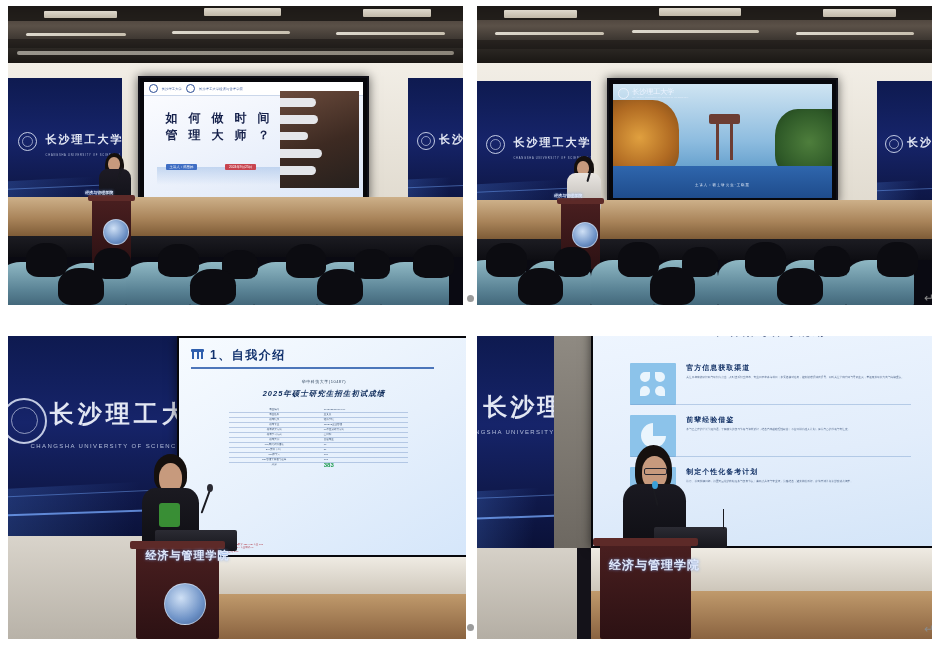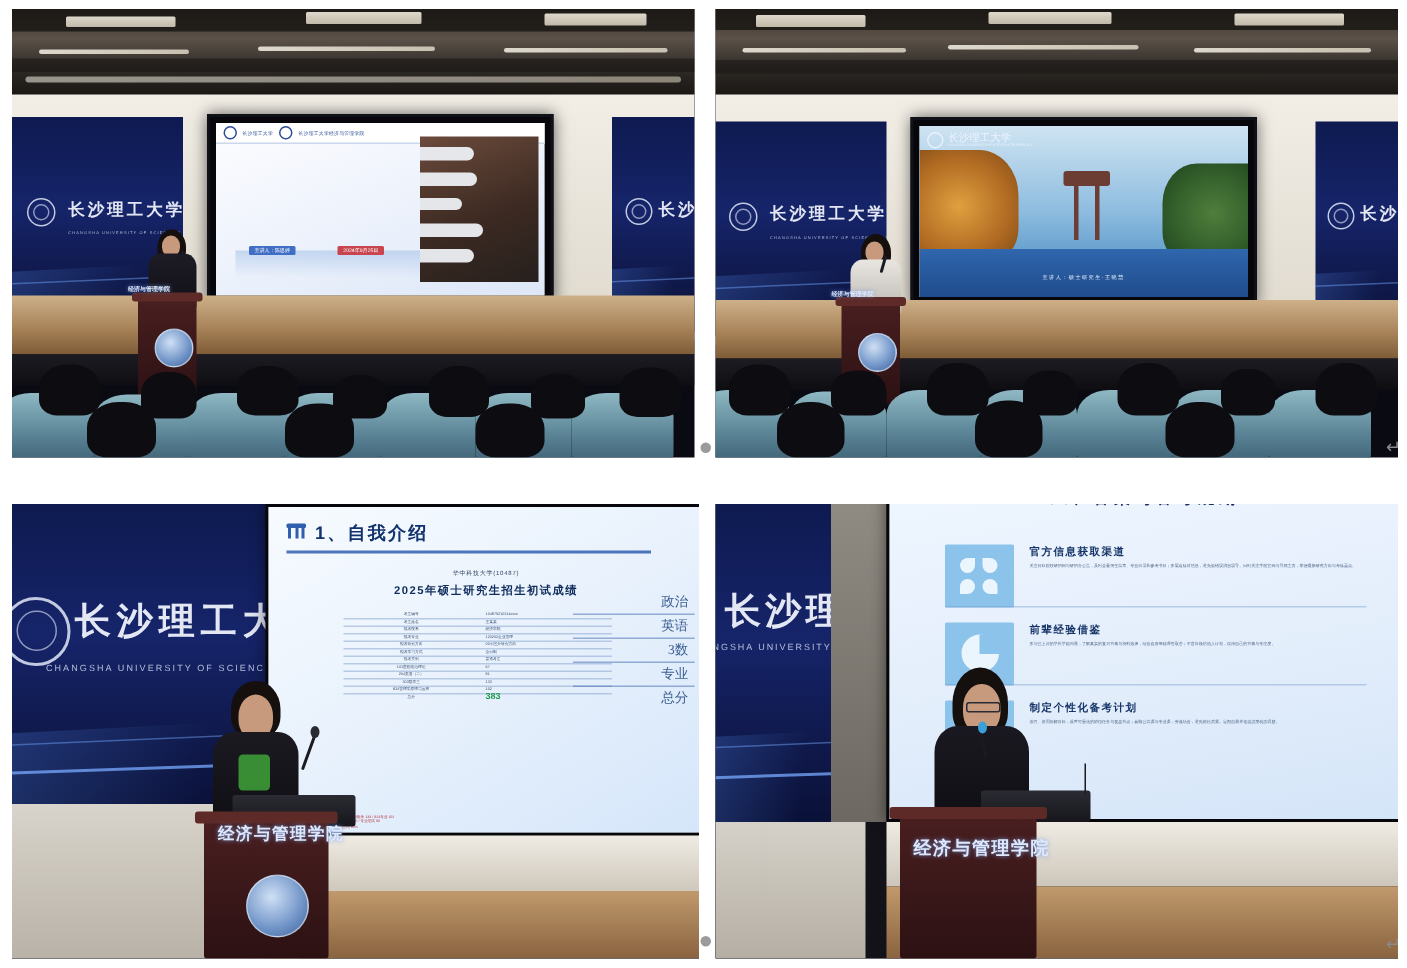--- a/index.html
+++ b/index.html
@@ -130,21 +130,21 @@
   .s3-icon{width:13px;height:12px;position:relative;flex:none;}
   .s3-icon i{position:absolute;bottom:2px;width:2px;height:8px;background:#2f5fae;}
   .s3-icon i:nth-child(1){left:1px;} .s3-icon i:nth-child(2){left:5.5px;}
   .s3-icon i:nth-child(3){left:10px;}
   .s3-icon:after{content:"";position:absolute;left:0;top:0;width:13px;height:2.5px;
     background:#2f5fae;border-radius:1px;}
   .s3-title{color:#12326e;font-weight:700;letter-spacing:1.5px;white-space:nowrap;}
   .s3-rule{position:absolute;left:4%;top:13.5%;width:84%;height:1.4px;background:#2f5fae;opacity:.85;}
   .s3-sub1{position:absolute;left:0;top:19%;width:100%;text-align:center;color:#31465f;letter-spacing:.5px;}
   .s3-sub2{position:absolute;left:0;top:23.5%;width:100%;text-align:center;color:#102d5c;
-    font-weight:700;letter-spacing:1px;}
+    font-weight:700;letter-spacing:1px;font-style:italic;}
   .s3-table{position:absolute;left:17%;top:32%;width:62%;}
   .s3-row{display:flex;border-bottom:.5px solid rgba(120,150,200,.45);height:4.0px;
     align-items:center;}
   .s3-k{width:52%;text-align:center;color:#3b5273;white-space:nowrap;overflow:hidden;}
   .s3-v{width:48%;padding-left:4px;color:#3b5273;white-space:nowrap;overflow:hidden;}
   .s3-foot{position:absolute;left:5%;bottom:1%;line-height:1.45;color:#b33a46;}
   .s3-ghost{position:absolute;right:2%;top:26%;width:28%;color:#2b4f86;text-align:right;
     font-family:"Liberation Serif","DejaVu Serif",serif;opacity:.9;}
   .s3-ghost div{border-bottom:1px solid rgba(60,100,170,.55);padding:1px 4px 1px 0;white-space:nowrap;}
 
@@ -212,20 +212,24 @@
             <div class="s1-photo">
               <div class="s1-blob" style="left:-24%;top:7%;width:70%;height:9%"></div>
               <div class="s1-blob" style="left:-30%;top:24%;width:78%;height:10%"></div>
               <div class="s1-blob" style="left:-34%;top:42%;width:70%;height:9%"></div>
               <div class="s1-blob" style="left:-26%;top:60%;width:80%;height:9%"></div>
               <div class="s1-blob" style="left:-20%;top:78%;width:66%;height:9%"></div>
             </div>
 
             <div class="s1-skyline"></div>
 
+            <div class="s1-title" style="font-size:12px;">
+              <div>如 何 做 时 间</div>
+              <div>管 理 大 师 ？</div>
+            </div>
 
             <div class="s1-tagblue" style="font-size:3.4px;">主讲人：陈思婷</div>
             <div class="s1-tagred" style="font-size:3.4px;">2024年9月25日</div>
           </div>
         </div>
       </div>
 
       <div class="stage" style="top:64%;height:13%;"></div>
       <div class="stagefront" style="top:77%;height:7%;"></div>
 
@@ -431,27 +435,20 @@
               <div class="s3-row">
                 <span class="s3-k">824管理学原理与运筹</span>
                 <span class="s3-v">102</span>
                 </div>
               <div class="s3-row" style="border:none">
                 <span class="s3-k">总分</span>
                 <span class="s3-v" style="font-size:6px;font-weight:700;color:#1a9a4a;">383</span>
                 </div>
             </div>
 
-            <div class="s3-ghost" style="font-size:9px;">
-              <div>政治</div>
-              <div>英语</div>
-              <div>3数</div>
-              <div>专业</div>
-              <div style="border:none">总分</div>
-            </div>
 
             <div class="s3-foot" style="font-size:2.4px;">
               <div>笔试成绩：101政治 67 / 204英语 81 / 303数学 133 / 824专业 102</div>
               <div>复试成绩：综合面试 88 / 英语听力口语 85 / 专业笔试 90</div>
               <div>最终录取：初试占比 70% + 复试占比 30%</div>
             </div>
           </div>
         </div>
       </div>
 

